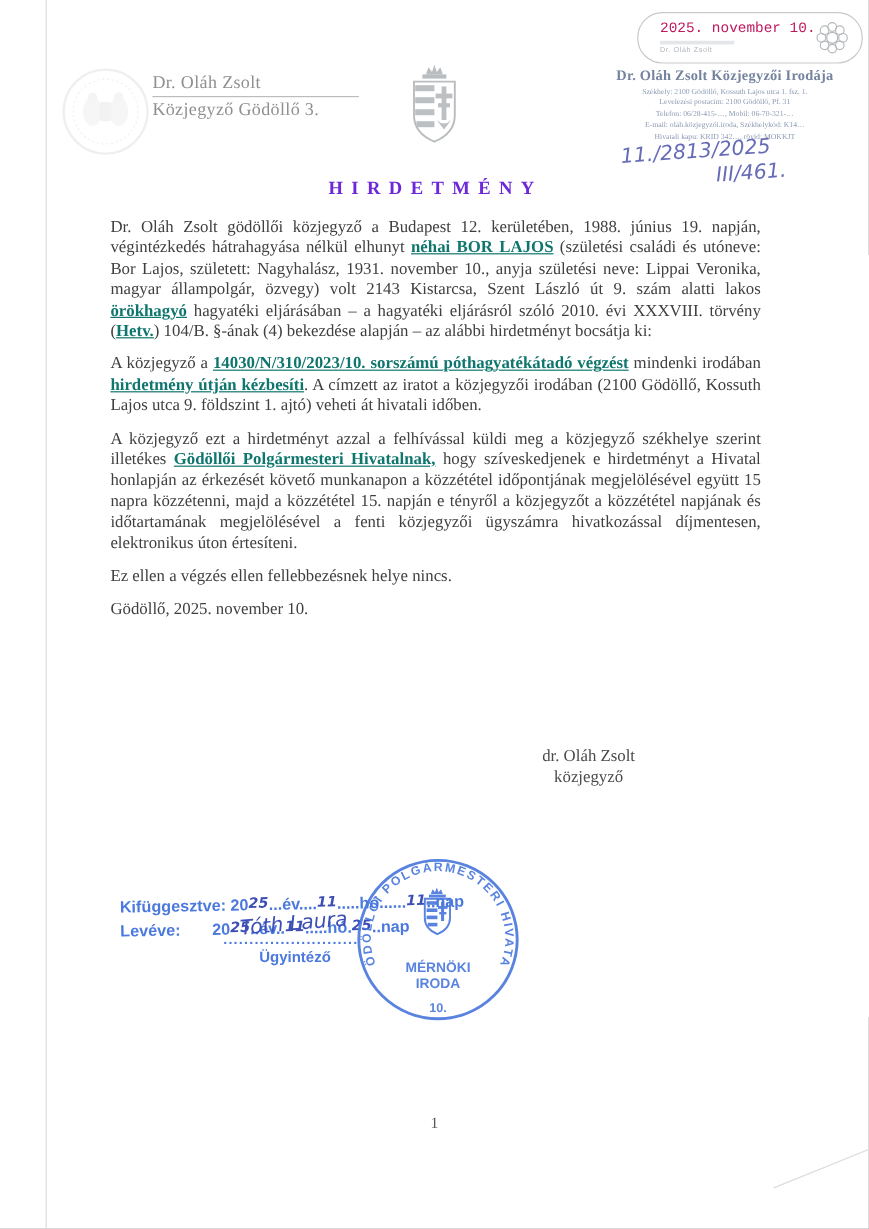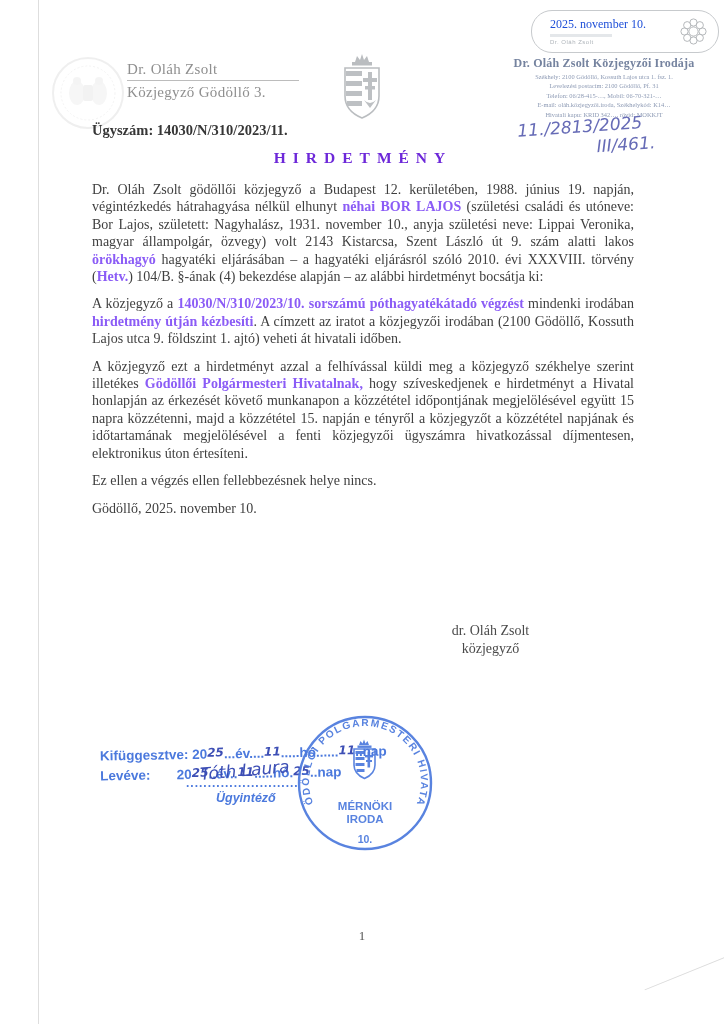--- a/index.html
+++ b/index.html
@@ -12,47 +12,47 @@
   .scan-edge-left{position:absolute;left:38px;top:0;width:1px;height:1024px;background:#dedede;}
   .scan-crease{position:absolute;left:640px;top:965px;width:130px;height:1px;background:#dcdcdc;transform:rotate(-22deg);}
   
   .notary-seal{position:absolute;left:50px;top:55px;width:76px;height:76px;opacity:.55;}
   .header-left{position:absolute;left:127px;top:61px;width:190px;font-size:15px;color:#8f8f8f;letter-spacing:.3px;}
   .header-left .rule{border:0;border-top:1px solid #bcbcbc;margin:2px 0 3px 0;width:172px;}
   
   .arms-gray{position:absolute;left:331px;top:52px;width:62px;height:76px;opacity:.75;}
   
   .date-stamp{position:absolute;left:531px;top:10px;width:186px;height:41px;border:1.5px solid #c7cacd;border-radius:21px;}
-  .date-stamp .dsdate{position:absolute;left:18px;top:6px;font-family:Liberation Serif, serif;font-size:12px;color:#1d4ed8;}
+  .date-stamp .dsdate{position:absolute;left:18px;top:6px;font-family:Liberation Mono, monospace;font-size:12px;color:#be185d;}
   .date-stamp .dsbar{position:absolute;left:18px;top:23px;width:62px;height:3px;background:#e4e7ea;}
   .date-stamp .dssigner{position:absolute;left:18px;top:28px;font-family:"Liberation Sans",sans-serif;font-size:6px;color:#aeb4ba;letter-spacing:.5px;}
   .date-stamp .rosette{position:absolute;right:9px;top:5px;width:31px;height:31px;}
   
   .office-block{position:absolute;left:486px;top:56px;width:236px;text-align:center;color:#8d9ab4;}
   .office-block .oname{font-size:12px;font-weight:bold;color:#75839f;letter-spacing:.2px;margin-bottom:1px;filter:blur(.2px);}
   .office-block .oline{font-size:6.4px;line-height:9.4px;filter:blur(.35px);}
   
   .case-number{position:absolute;left:92px;top:122px;font-size:14.5px;font-weight:bold;color:#363636;}
   .hand{font-family:"DejaVu Sans",sans-serif;font-style:italic;}
   .hw-note{position:absolute;left:518px;top:116px;color:#666bb6;transform:rotate(-4deg);font-size:17px;line-height:21px;}
   .hw-note .l2{margin-left:78px;}
   
   .doc-title{position:absolute;left:92px;top:149px;width:542px;text-align:center;font-size:15.5px;font-weight:bold;letter-spacing:7px;color:#6d28d9;}
   .doc-body{position:absolute;left:92px;top:181px;width:542px;font-size:14px;line-height:17.4px;text-align:justify;color:#3f3f3f;}
   .doc-body p{margin:0 0 10px 0;}
-  .doc-body .b{font-weight:bold;color:#8b5cf6;}
+  .doc-body .b{font-weight:bold;color:#0f766e;text-decoration:underline;}
   
   .sig-block{position:absolute;left:418px;top:622px;width:145px;text-align:center;font-size:14px;line-height:18px;color:#4a4a4a;}
   
   .stamp-lines{position:absolute;left:100px;top:744px;transform:rotate(-1deg);font-family:"Liberation Sans",sans-serif;font-weight:bold;font-size:13.5px;line-height:19px;color:#4b79dd;white-space:nowrap;}
   .stamp-lines .hand, .clerk-sig{color:#3d4fb5;}
   .stamp-lines .hand{font-size:12px;position:relative;top:-2px;}
   .clerk-sig{position:absolute;left:200px;top:760px;font-size:17px;transform:rotate(-5deg);}
   .clerk-dots{position:absolute;left:186px;top:776px;color:#4b79dd;font-family:"Liberation Sans",sans-serif;font-weight:bold;font-size:12px;letter-spacing:1px;}
-  .clerk-label{position:absolute;left:216px;top:791px;color:#4b79dd;font-family:"Liberation Sans",sans-serif;font-weight:bold;font-size:12.5px;font-style:italic;}
+  .clerk-label{position:absolute;left:216px;top:791px;color:#4b79dd;font-family:"Liberation Sans",sans-serif;font-weight:bold;font-size:12.5px;}
   
   .round-stamp{position:absolute;left:291px;top:709px;width:148px;height:148px;opacity:.92;}
   
   .page-number{position:absolute;left:0;top:928px;width:724px;text-align:center;font-size:13px;color:#555;}
 </style>
 </head>
 <body>
 
 <div class="page">
 
@@ -110,21 +110,20 @@
 
   <div class="office-block">
     <div class="oname">Dr. Oláh Zsolt Közjegyzői Irodája</div>
     <div class="oline">Székhely: 2100 Gödöllő, Kossuth Lajos utca 1. fsz. 1.</div>
     <div class="oline">Levelezési postacím: 2100 Gödöllő, Pf. 31</div>
     <div class="oline">Telefon: 06/28-415-…, Mobil: 06-70-321-…</div>
     <div class="oline">E-mail: oláh.közjegyzői.iroda, Székhelykód: K14…</div>
     <div class="oline">Hivatali kapu: KRID 342…, rövid: MOKKJT</div>
   </div>
 
-  <div class="case-number">Ügyszám: 14030/N/310/2023/11.</div>
 
   <div class="hw-note hand">
     <div>11./2813/2025</div>
     <div class="l2">III/461.</div>
   </div>
 
   <div class="doc-title">HIRDETMÉNY</div>
 
   <div class="doc-body">
     <p><span>Dr. Oláh Zsolt gödöllői közjegyző a Budapest 12. kerületében, 1988. június 19. napján, végintézkedés hátrahagyása nélkül elhunyt </span><span class="b">néhai BOR LAJOS</span><span> (születési családi és utóneve: Bor Lajos, született: Nagyhalász, 1931. november 10., anyja születési neve: Lippai Veronika, magyar állampolgár, özvegy) volt 2143 Kistarcsa, Szent László út 9. szám alatti lakos </span><span class="b">örökhagyó</span><span> hagyatéki eljárásában – a hagyatéki eljárásról szóló 2010. évi XXXVIII. törvény (</span><span class="b">Hetv.</span><span>) 104/B. §-ának (4) bekezdése alapján – az alábbi hirdetményt bocsátja ki:</span></p>

